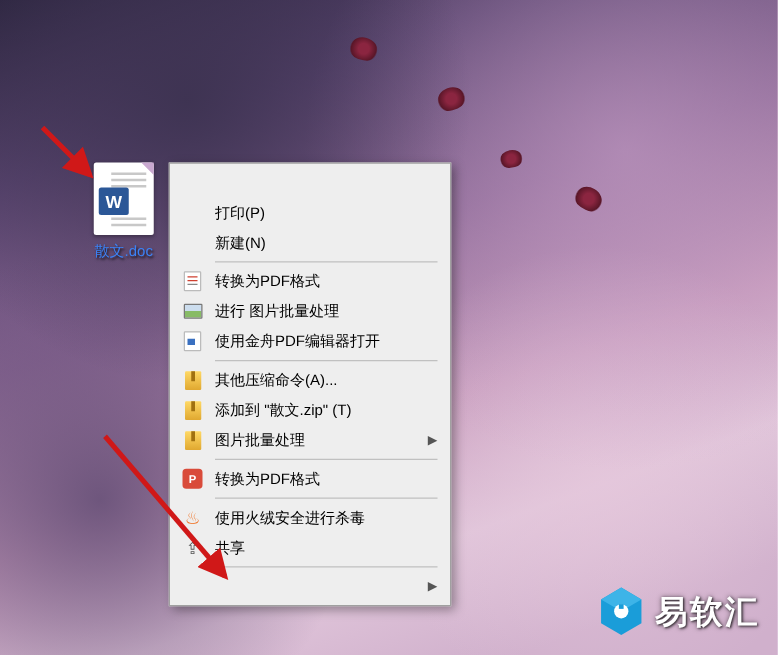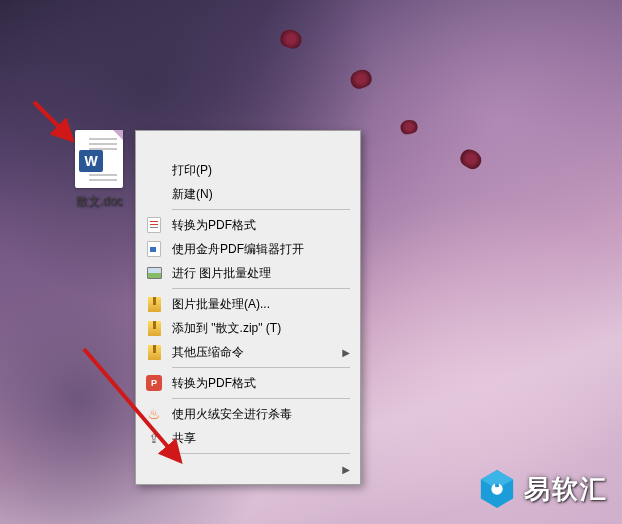--- a/index.html
+++ b/index.html
@@ -78,21 +78,21 @@
   border-radius: 2px;
 }
 .file-lines {
   position: absolute;
   top: 8px; left: 14px; right: 6px;
   height: 2px;
   background: #c8c8c8;
   box-shadow: 0 5px 0 #c8c8c8, 0 10px 0 #c8c8c8, 0 36px 0 #c8c8c8, 0 41px 0 #c8c8c8;
 }
 .icon-label {
-  color: #404040;
+  color: #3b82f6;
   font-size: 12px;
   text-shadow: 1px 1px 2px rgba(0,0,0,0.8);
   padding: 1px 2px;
 }
 
 .context-menu {
   position: absolute;
   top: 130px;
   left: 135px;
   width: 226px;
@@ -214,50 +214,50 @@
   <div class="menu-sep"></div>
 
   <div class="menu-item">
     <span class="menu-icon">
         <span class="mi-pdf"></span>
       </span>
     <span class="menu-label">转换为PDF格式</span>
   </div>
   <div class="menu-item">
     <span class="menu-icon">
+        <span class="mi-img"></span>
+      </span>
+    <span class="menu-label">进行 图片批量处理</span>
+  </div>
+  <div class="menu-item">
+    <span class="menu-icon">
         <span class="mi-pdf2"></span>
       </span>
     <span class="menu-label">使用金舟PDF编辑器打开</span>
   </div>
-  <div class="menu-item">
-    <span class="menu-icon">
-        <span class="mi-img"></span>
-      </span>
-    <span class="menu-label">进行 图片批量处理</span>
-  </div>
 
   <div class="menu-sep"></div>
 
   <div class="menu-item">
     <span class="menu-icon">
         <span class="mi-zip"></span>
       </span>
-    <span class="menu-label">图片批量处理(A)...</span>
+    <span class="menu-label">其他压缩命令(A)...</span>
   </div>
   <div class="menu-item">
     <span class="menu-icon">
         <span class="mi-zip"></span>
       </span>
     <span class="menu-label">添加到 "散文.zip" (T)</span>
   </div>
   <div class="menu-item">
     <span class="menu-icon">
         <span class="mi-zip"></span>
       </span>
-    <span class="menu-label">其他压缩命令</span>
+    <span class="menu-label">图片批量处理</span>
     <span class="menu-sub">▶</span>
   </div>
 
   <div class="menu-sep"></div>
 
   <div class="menu-item">
     <span class="menu-icon">
         <span class="mi-wpspdf">P</span>
       </span>
     <span class="menu-label">转换为PDF格式</span>

